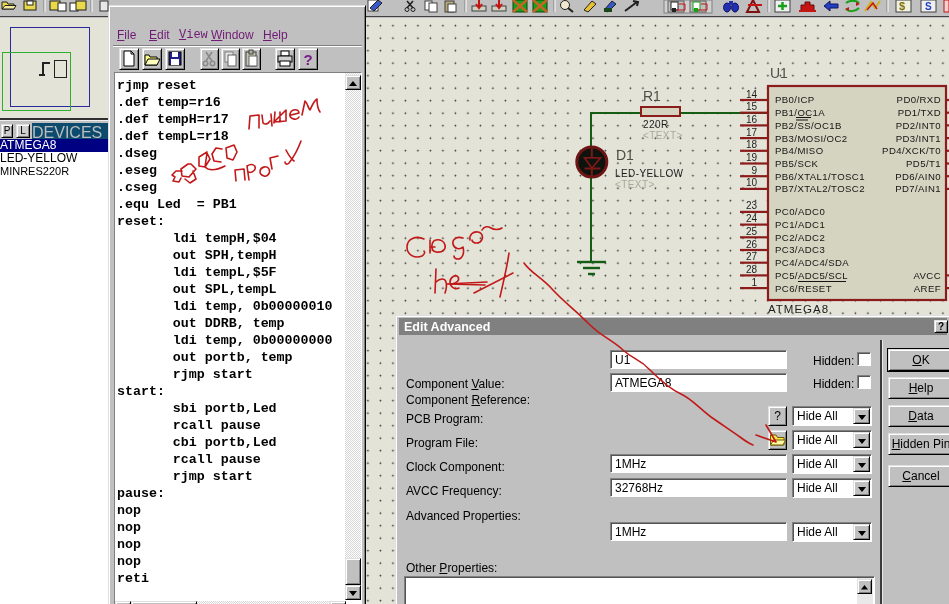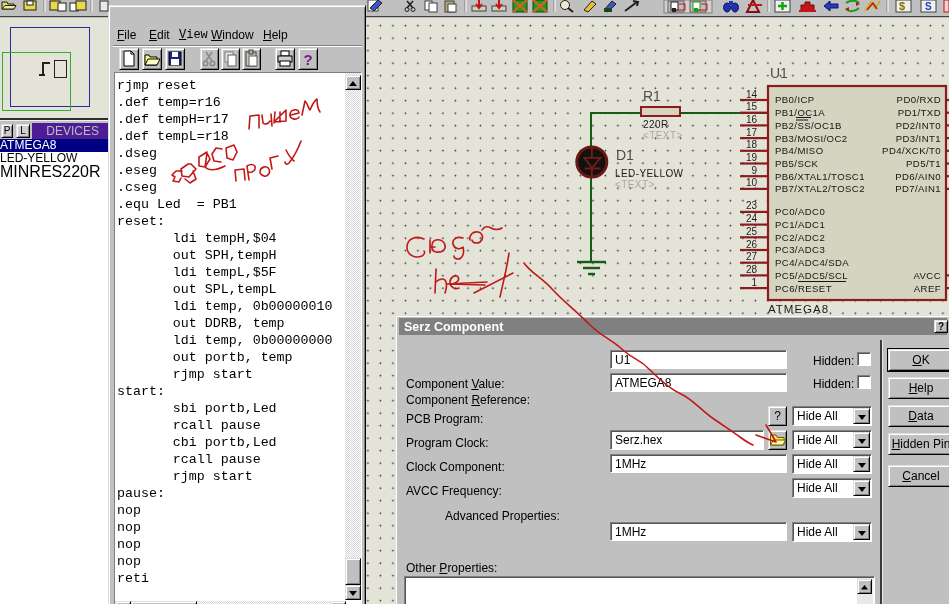--- a/index.html
+++ b/index.html
@@ -27,26 +27,26 @@
     <div class="abs" style="left:42px; top:44px; width:8px; height:1.5px; background:#222;"></div>
     <div class="abs" style="left:42px; top:44px; width:1.5px; height:12px; background:#222;"></div>
     <div class="abs" style="left:39px; top:56px; width:6px; height:1.5px; background:#222;"></div>
   </div>
 
   <div class="abs" style="left:0; top:101px; width:112px; height:2px; background:#303030;"></div>
   <div class="abs" style="left:0; top:103px; width:112px; height:1px; background:#f0f0f0;"></div>
 
   <div class="abs raised" style="left:1px; top:107px; width:12px; height:14px; font-size:10px; text-align:center; line-height:12px; background:#d0d0d0;">P</div>
   <div class="abs raised" style="left:16px; top:107px; width:14px; height:14px; font-size:10px; text-align:center; line-height:12px; background:#d0d0d0;">L</div>
-  <div class="abs" style="left:32px; top:106px; width:80px; height:16px; background:#4c1d95; color:#bdbdbd; font-size:12px; text-align:right; padding:1px 13px 0 0;">DEVICES</div>
+  <div class="abs" style="left:32px; top:106px; width:80px; height:16px; background:#0c4a6e; color:#bdbdbd; font-size:16px; text-align:right; padding:1px 13px 0 0;">DEVICES</div>
 
   <div class="abs" style="left:0; top:122px; width:109px; height:465px; background:#fff; border-right:1px solid #404040;">
     <div style="height:13px; background:#000082; color:#fff; font-size:12px; line-height:13px;">ATMEGA8</div>
     <div style="height:13px; color:#000; font-size:12px; line-height:13px;">LED-YELLOW</div>
-    <div style="height:13px; color:#000; font-size:16px; line-height:13px;">MINRES220R</div>
+    <div style="height:13px; color:#000; font-size:11px; line-height:13px;">MINRES220R</div>
   </div>
 </div>
 
 <div class="abs" id="canvas" style="left:112px; top:18px; width:837px; height:586px; background-color:#e3e3d8;
   background-image: radial-gradient(circle, #2a2a2a 0.8px, rgba(0,0,0,0) 1.05px); background-size:12.5px 12.5px; background-position:-0.35px 1.45px;">
 </div>
 
 <svg class="abs" id="schem" width="949" height="604" viewBox="0 0 949 604" style="left:0; top:0; pointer-events:none;">
 
   <g stroke="#155c15" stroke-width="2" fill="none">
@@ -165,21 +165,21 @@
     <text x="643" y="139" font-size="10px" fill="#a8a89a" letter-spacing="0.4">&lt;TEXT&gt;</text>
     <text x="616" y="160" font-size="14px" fill="#4e4e46">D1</text>
     <text x="615" y="177" font-size="10px" fill="#1c1c1c" letter-spacing="0.4">LED-YELLOW</text>
     <text x="615" y="188" font-size="10px" fill="#a8a89a" letter-spacing="0.4">&lt;TEXT&gt;</text>
   </g>
 </svg>
 
 <div class="abs" id="editor" style="left:108px; top:5px; width:258px; height:612px; background:#c0c0c0; border:1px solid; border-color:#dfdfdf #000 #000 #dfdfdf; box-shadow: inset 1px 1px 0 #fff, inset -1px -1px 0 #808080;">
 
 
-  <div class="abs" style="left:4px; top:19px; width:249px; height:20px; font-size:12px; color:#000000;">
+  <div class="abs" style="left:4px; top:19px; width:249px; height:20px; font-size:12px; color:#701a75;">
     <span style="position:absolute; left:4px;  top:3px;"><u>F</u>ile</span>
     <span style="position:absolute; left:36px; top:3px;"><u>E</u>dit</span>
     <span style="position:absolute; left:66px; top:3px;font-family:Liberation Mono, monospace;"><u>V</u>iew</span>
     <span style="position:absolute; left:98px; top:3px;"><u>W</u>indow</span>
     <span style="position:absolute; left:150px;top:3px;"><u>H</u>elp</span>
   </div>
   <div class="abs" style="left:4px; top:39px; width:249px; height:0; border-top:1px solid #808080; border-bottom:1px solid #fff;"></div>
 
   <div class="abs" style="left:4px; top:41px; width:249px; height:25px;">
     <div class="abs raised" style="left:6px; top:1px; width:20px; height:22px;">
@@ -228,21 +228,21 @@
       <svg width="18" height="20" viewBox="0 0 18 20">
           <rect x="5" y="2" width="8" height="5" fill="#fff" stroke="#000"></rect>
           <rect x="2" y="7" width="14" height="6" fill="#d0d0d0" stroke="#000"></rect>
           <rect x="4" y="12" width="10" height="5" fill="#fff" stroke="#000"></rect>
         </svg>
     </div>
     <div class="abs raised" style="left:185px; top:1px; width:20px; height:22px; color:#7a1a8a; font-weight:bold; font-size:15px; text-align:center; line-height:21px;">?</div>
   </div>
 
   <div class="abs" style="left:5px; top:66px; width:248px; height:533px; border:1px solid; border-color:#808080 #fff #fff #808080; background:#fff;">
-    <pre style="position:absolute; left:2px; top:4px; font-family:'Liberation Mono', monospace; font-size:13.3px; line-height:17px; font-weight:normal; color:#000;">rjmp reset
+    <pre style="position:absolute; left:2px; top:4px; font-family:'Liberation Mono', monospace; font-size:13.3px; line-height:17px; font-weight:bold; color:#000;">rjmp reset
 .def temp=r16
 .def tempH=r17
 .def tempL=r18
 .dseg
 .eseg
 .cseg
 .equ Led  = PB1
 reset:
        ldi tempH,$04
        out SPH,tempH
@@ -284,56 +284,56 @@
       <div class="abs raised" style="right:0; top:0; width:16px; height:16px;"><svg width="14" height="14" viewBox="0 0 14 14">
             <path d="M10,7 L5,3 L5,11 Z" fill="#000"></path>
           </svg></div>
     </div>
   </div>
 </div>
 
 <div class="abs" id="dialog" style="left:395px; top:315px; width:562px; height:300px; background:#c0c0c0; border:1px solid; border-color:#dfdfdf #000 #000 #dfdfdf; box-shadow: inset 1px 1px 0 #fff, inset -1px -1px 0 #808080;">
 
   <div class="abs" style="left:3px; top:2px; width:548px; height:17px; background:#808080; color:#fff;">
-    <span style="position:absolute; left:5px; top:2px; font-size:12.5px; font-weight:bold;">Serz Component</span>
+    <span style="position:absolute; left:5px; top:2px; font-size:12.5px; font-weight:bold;">Edit Advanced</span>
     <div class="abs raised" style="right:-1px; top:2px; width:14px; height:13px; font-size:10px; font-weight:bold; text-align:center; line-height:12px; color:#000;">?</div>
   </div>
 
   <span class="abs lbl" style="left:10px; top:38px;margin-top:39px;">Component <u>R</u>eference:</span>
   <span class="abs lbl" style="left:10px; top:61px;">Component <u>V</u>alue:</span>
   <span class="abs lbl" style="left:10px; top:96px;">PCB Program:</span>
-  <span class="abs lbl" style="left:10px; top:120px;">Program Clock:</span>
+  <span class="abs lbl" style="left:10px; top:120px;">Program File:</span>
   <span class="abs lbl" style="left:10px; top:144px;">Clock Component:</span>
   <span class="abs lbl" style="left:10px; top:168px;">AVCC Frequency:</span>
-  <span class="abs lbl" style="left:10px; top:193px;margin-left:39px;">Advanced Properties:</span>
+  <span class="abs lbl" style="left:10px; top:193px;">Advanced Properties:</span>
   <span class="abs lbl" style="left:10px; top:245px;">Other <u>P</u>roperties:</span>
 
   <div class="abs sunken" style="left:214px; top:34px; width:177px; height:19px;">
       <span class="fieldtxt">U1</span>
     </div>
   <div class="abs sunken" style="left:214px; top:57px; width:177px; height:19px;">
       <span class="fieldtxt">ATMEGA8</span>
     </div>
   <span class="abs lbl" style="left:417px; top:38px;">Hidden:</span>
   <span class="abs lbl" style="left:417px; top:61px;">Hidden:</span>
   <div class="abs sunken" style="left:461px; top:36px; width:14px; height:14px;"></div>
   <div class="abs sunken" style="left:461px; top:59px; width:14px; height:14px;"></div>
 
   <div class="abs raised" style="left:372px; top:90px; width:19px; height:20px; font-size:12px; text-align:center; line-height:18px;">?</div>
-  <div class="abs sunken" style="left:214px; top:114px; width:154px; height:20px;">
-      <span class="fieldtxt">Serz.hex</span>
-    </div>
   <div class="abs raised" style="left:372px; top:114px; width:19px; height:20px;">
     <svg width="17" height="18" viewBox="0 0 17 18">
         <path d="M1.5,14 L1.5,4 L7,4 L8.5,6.5 L15,6.5 L15,14 Z" fill="#ffe84a" stroke="#6a5a00"></path>
         <path d="M1.5,14 L4.5,9 L16.5,9 L14,14 Z" fill="#fff8a0" stroke="#6a5a00"></path>
       </svg>
   </div>
   <div class="abs sunken" style="left:214px; top:138px; width:177px; height:19px;">
       <span class="fieldtxt">1MHz</span>
+    </div>
+  <div class="abs sunken" style="left:214px; top:162px; width:177px; height:19px;">
+      <span class="fieldtxt">32768Hz</span>
     </div>
   <div class="abs sunken" style="left:214px; top:206px; width:177px; height:19px;">
       <span class="fieldtxt">1MHz</span>
     </div>
 
   <div class="abs sunken" style="left:396px; top:90px; width:80px; height:20px;">
       <span class="fieldtxt">Hide All</span>
       <div class="cmbbtn"></div>
     </div>
   <div class="abs sunken" style="left:396px; top:114px; width:80px; height:20px;">

